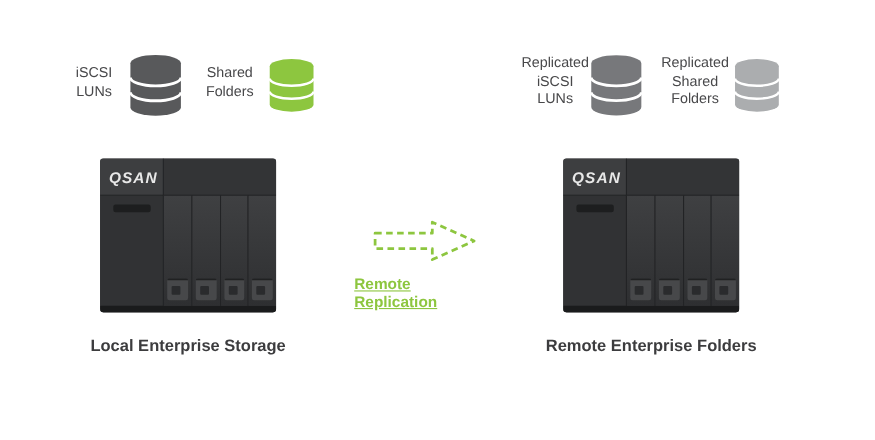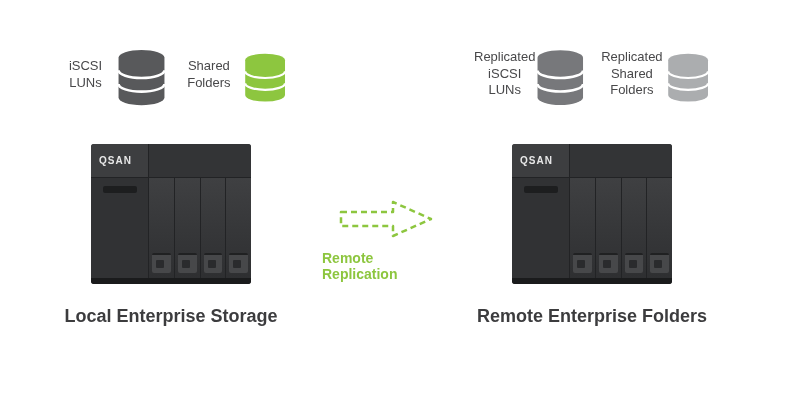--- a/index.html
+++ b/index.html
@@ -17,41 +17,41 @@
               text-align:center; font-size:13px; font-weight:400; color:#48484a;
               line-height:1.3; white-space:pre-line; }
   .db-icon { margin-top:8px; display:block; }
 
   .device { margin-top:32px; width:160px; height:140px; background:#2c2d2f; border-radius:3px;
             overflow:hidden; display:flex; flex-direction:column;
             box-shadow: inset 0 1px 0 rgba(255,255,255,0.08); }
   .device-top { height:34px; display:flex; flex:none; }
   .logo-panel { width:58px; background:#3d3e40; border-right:1px solid #222325;
                 border-bottom:1px solid #222325; display:flex; align-items:center; padding-left:8px; }
-  .logo-text { color:#e8e8e8; font-size:10px; font-weight:700; letter-spacing:1px; }
+  .logo-text { color:#e8e8e8; font-size:14px; font-weight:700; letter-spacing:1px;font-style:italic; }
   .top-strip { flex:1; background:#333436; border-bottom:1px solid #222325; }
   .device-mid { flex:1; display:flex; }
   .side-col { width:58px; background:#313234; border-right:1px solid #222325;
               display:flex; justify-content:center; }
   .vent-slot { margin-top:8px; width:34px; height:7px; background:#1d1e1f; border-radius:2px; }
   .bays { flex:1; display:flex; }
   .bay { flex:1; background:linear-gradient(180deg,#3f4042 0%, #2e2f31 100%);
          border-right:1px solid #222325; position:relative; }
   .bay:last-child { border-right:none; }
   .bay-handle { position:absolute; left:3px; right:3px; bottom:5px; height:20px;
                 background:#47484a; border-radius:2px; border-top:2px solid #202122; }
   .bay-handle::after { content:""; position:absolute; left:4px; top:5px; width:8px; height:8px;
                        background:#2a2b2d; border-radius:1px; }
   .device-base { height:6px; flex:none; background:#1a1b1c; }
 
-  .caption { margin-top:22px; font-size:18px; font-weight:700; color:#3c3c3e; }
+  .caption { margin-top:22px; font-size:15px; font-weight:700; color:#3c3c3e; }
 
   .replication { position:absolute; left:322px; top:196px; width:130px;
                  display:flex; flex-direction:column; align-items:center; }
-  .replication-label { margin-top:8px; font-size:14px; font-weight:700; color:#8dc63f; }
+  .replication-label { margin-top:8px; font-size:14px; font-weight:700; color:#8dc63f;text-decoration:underline; }
 </style>
 </head>
 <body>
 
 <div class="canvas">
 
   <section class="group left">
     <div class="icons-row">
       <figure class="db-figure">
         <figcaption class="db-label">iSCSI LUNs</figcaption>

